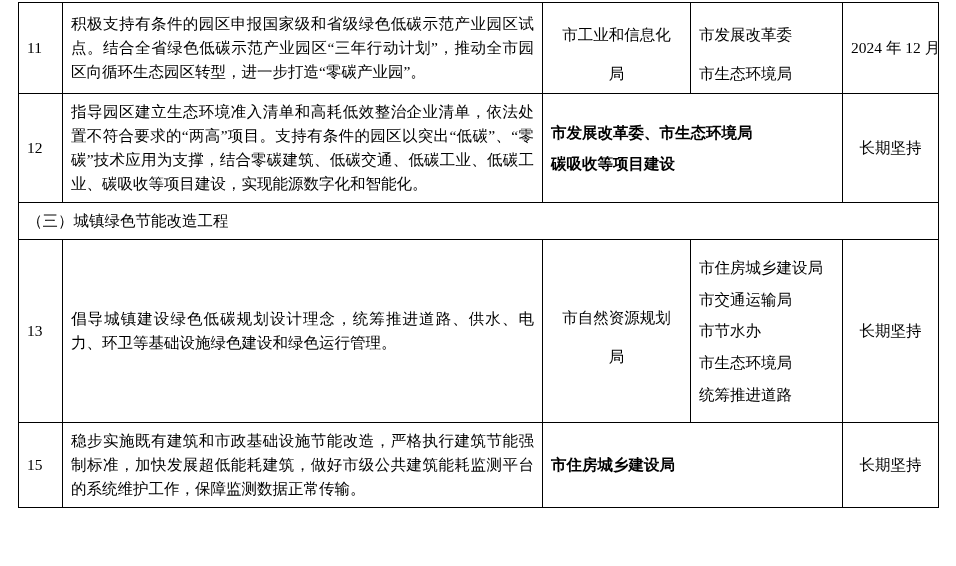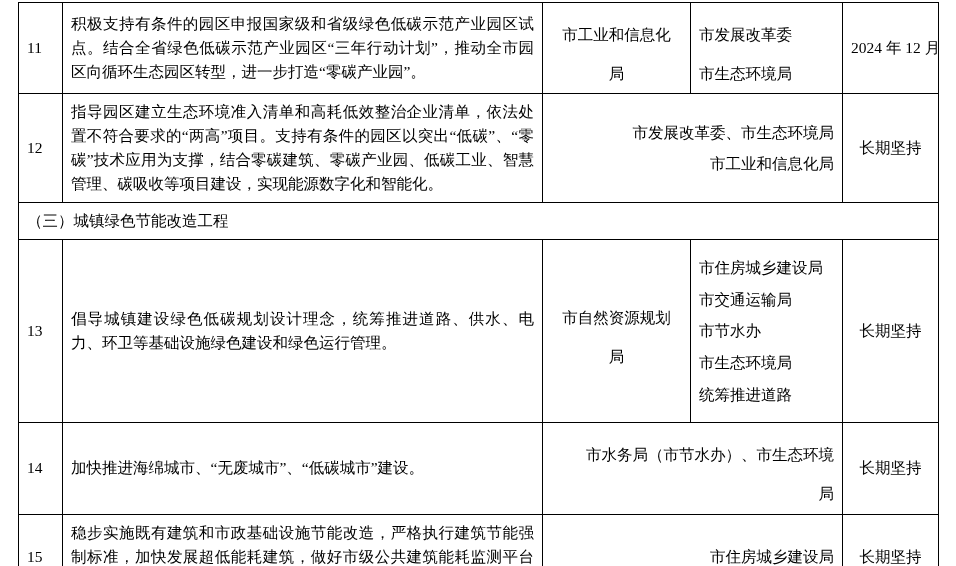--- a/index.html
+++ b/index.html
@@ -35,21 +35,21 @@
     line-height: 1.55;
     vertical-align: middle;
     word-break: break-all;
   }
   .col-num { width: 44px; text-align: left; }
   .col-task { width: 480px; text-align: justify; text-justify: inter-ideograph; }
   .col-lead { width: 148px; text-align: center; }
   .col-coop { width: 152px; }
   .col-time { width: 96px; text-align: center; }
 
-  .merged-lead { text-align: right; }
+  .merged-lead { text-align: left; font-weight: bold; }
   .section-row td {
     text-align: left;
     padding-left: 10px;
     margin-left: 31px;
   }
   .stack-line {
     display: block;
     line-height: 2.05;
   }
   .stack-line-tight {
@@ -83,24 +83,24 @@
         </td>
         <td class="col-coop">
           <span class="stack-line-tight">市发展改革委</span>
           <span class="stack-line-tight">市生态环境局</span>
         </td>
         <td class="col-time nowrap">2024 年 12 月</td>
       </tr>
 
       <tr>
         <td class="col-num">12</td>
-        <td class="col-task">指导园区建立生态环境准入清单和高耗低效整治企业清单，依法处置不符合要求的“两高”项目。支持有条件的园区以突出“低碳”、“零碳”技术应用为支撑，结合零碳建筑、零碳产业园、低碳工业、智慧管理、碳吸收等项目建设，实现能源数字化和智能化。</td>
+        <td class="col-task">指导园区建立生态环境准入清单和高耗低效整治企业清单，依法处置不符合要求的“两高”项目。支持有条件的园区以突出“低碳”、“零碳”技术应用为支撑，结合零碳建筑、低碳交通、低碳工业、低碳工业、碳吸收等项目建设，实现能源数字化和智能化。</td>
         <td class="merged-lead" colspan="2">
           <span class="stack-line">市发展改革委、市生态环境局</span>
-          <span class="stack-line">市工业和信息化局</span>
+          <span class="stack-line">碳吸收等项目建设</span>
         </td>
         <td class="col-time nowrap">长期坚持</td>
       </tr>
 
       <tr class="section-row">
         <td colspan="5">（三）城镇绿色节能改造工程</td>
       </tr>
 
       <tr>
         <td class="col-num tall-cell">13</td>
@@ -112,29 +112,20 @@
         <td class="col-coop">
           <span class="stack-line">市住房城乡建设局</span>
           <span class="stack-line">市交通运输局</span>
           <span class="stack-line">市节水办</span>
           <span class="stack-line">市生态环境局</span>
           <span class="stack-line">统筹推进道路</span>
         </td>
         <td class="col-time nowrap">长期坚持</td>
       </tr>
 
-      <tr>
-        <td class="col-num">14</td>
-        <td class="col-task">加快推进海绵城市、“无废城市”、“低碳城市”建设。</td>
-        <td class="merged-lead" colspan="2">
-          <span class="stack-line-tight">市水务局（市节水办）、市生态环境</span>
-          <span class="stack-line-tight">局</span>
-        </td>
-        <td class="col-time nowrap">长期坚持</td>
-      </tr>
 
       <tr>
         <td class="col-num">15</td>
         <td class="col-task">稳步实施既有建筑和市政基础设施节能改造，严格执行建筑节能强制标准，加快发展超低能耗建筑，做好市级公共建筑能耗监测平台的系统维护工作，保障监测数据正常传输。</td>
         <td class="merged-lead" colspan="2">市住房城乡建设局</td>
         <td class="col-time nowrap">长期坚持</td>
       </tr>
 
     </tbody>
   </table>

